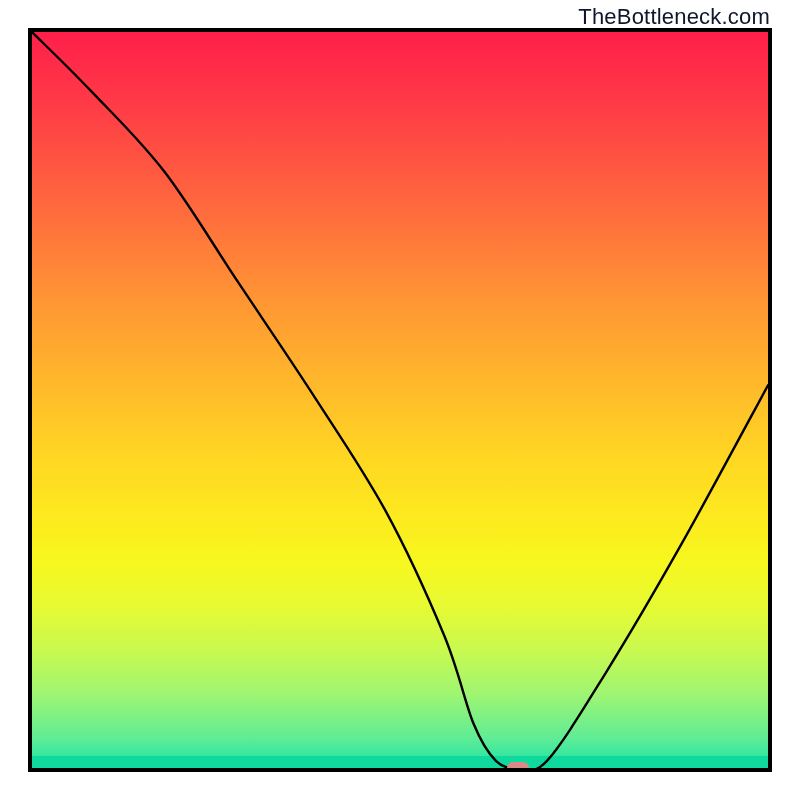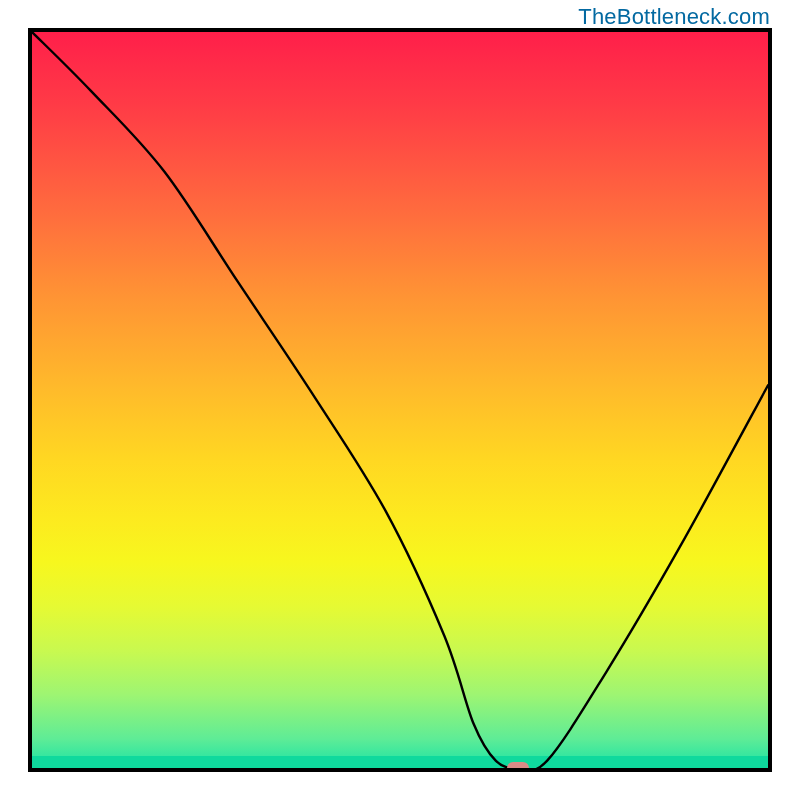--- a/index.html
+++ b/index.html
@@ -63,21 +63,21 @@
     border-radius: 6px;
     background: #d98a87;
     transform: translate(-50%, -50%);
   }
   .watermark {
     position: absolute;
     top: 4px;
     right: 30px;
     font-size: 22px;
     font-weight: 500;
-    color: #0369a1;
+    color: #0f172a;
     letter-spacing: 0.2px;
   }
 </style>
 </head>
 <body>
 
 <div class="watermark">TheBottleneck.com</div>
 
 <div class="frame">
 

